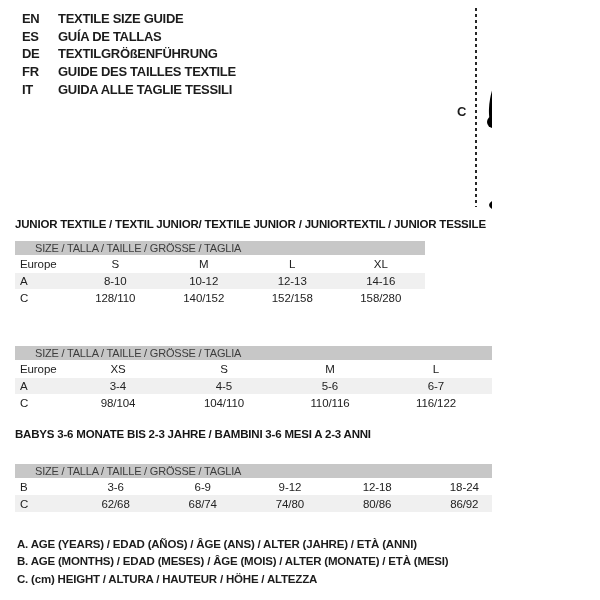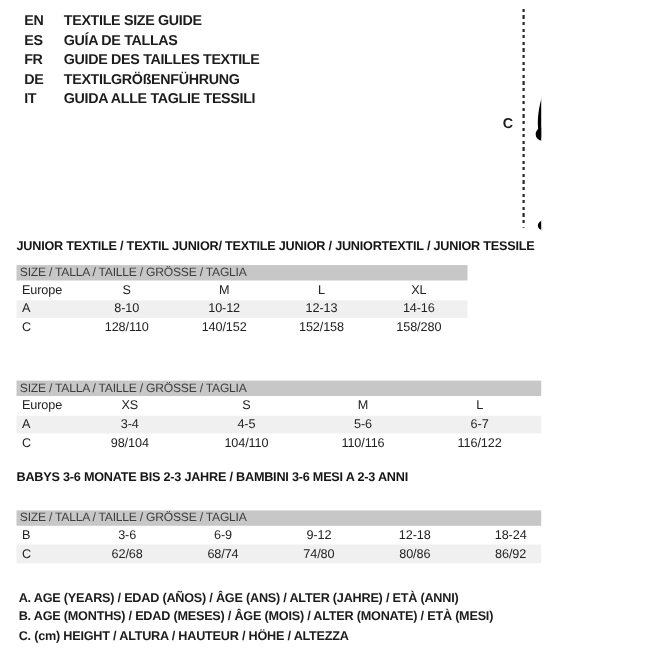--- a/index.html
+++ b/index.html
@@ -33,23 +33,23 @@
   .section-title .sub{font-size:8px;vertical-align:sub;}
   .tbl{position:absolute;left:15px;}
   .t0{top:241px;width:410px;}
   .t1{top:346px;width:580px;}
   .t2{top:464px;width:580px;}
   .tt0{top:217px;}
   .tt1{top:321px;}
   .tt2{top:427px;}
   .size-bar{
     height:14px;background:var(--bar-bg);color:var(--bar-ink);
-    font-size:11px;letter-spacing:-0.2px;line-height:14px;padding-left:3px;white-space:nowrap;
-  }
-  .trow{display:flex;align-items:center;height:18px;font-size:11.5px;color:var(--cell-ink);letter-spacing:-0.1px;justify-content:flex-end;}
+    font-size:11px;letter-spacing:-0.2px;line-height:14px;padding-left:20px;white-space:nowrap;
+  }
+  .trow{display:flex;align-items:center;height:18px;font-size:11.5px;color:var(--cell-ink);letter-spacing:-0.1px;}
   .trow.shaded{background:var(--row-alt-bg);height:16px;}
   .t2 .trow{height:17px;}
   .rlabel{padding-left:5px;text-align:left;flex:none;}
   .t0 .rlabel{width:56px;}
   .t1 .rlabel{width:50px;}
   .t2 .rlabel{width:57px;}
   .cell{flex:1 1 0;text-align:center;white-space:nowrap;}
   
   .legend{position:absolute;left:17px;top:536px;}
   .legend-line{font-size:11.5px;font-weight:bold;letter-spacing:-0.2px;line-height:17.4px;white-space:nowrap;}
@@ -62,26 +62,26 @@
   <div class="lang-block" id="langBlock">
       <div class="lang-row">
         <span class="lang-code">EN</span>
         <span class="lang-text">TEXTILE SIZE GUIDE</span>
       </div>
       <div class="lang-row">
         <span class="lang-code">ES</span>
         <span class="lang-text">GUÍA DE TALLAS</span>
       </div>
       <div class="lang-row">
+        <span class="lang-code">DE</span>
+        <span class="lang-text">TEXTILGRÖßENFÜHRUNG</span>
+      </div>
+      <div class="lang-row">
         <span class="lang-code">FR</span>
         <span class="lang-text">GUIDE DES TAILLES TEXTILE</span>
-      </div>
-      <div class="lang-row">
-        <span class="lang-code">DE</span>
-        <span class="lang-text">TEXTILGRÖßENFÜHRUNG</span>
       </div>
       <div class="lang-row">
         <span class="lang-code">IT</span>
         <span class="lang-text">GUIDA ALLE TAGLIE TESSILI</span>
       </div>
     </div>
 
   <span class="figure-label">C</span>
   <div class="dotted-line"></div>
 

